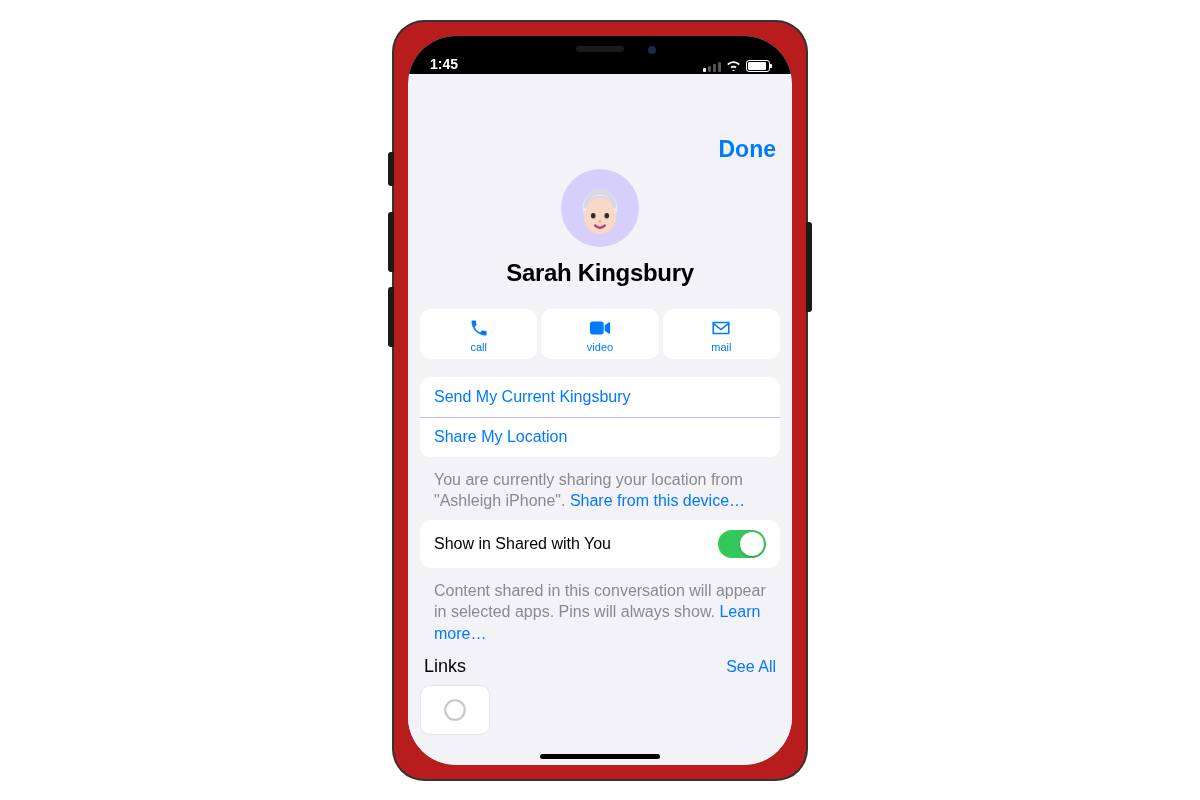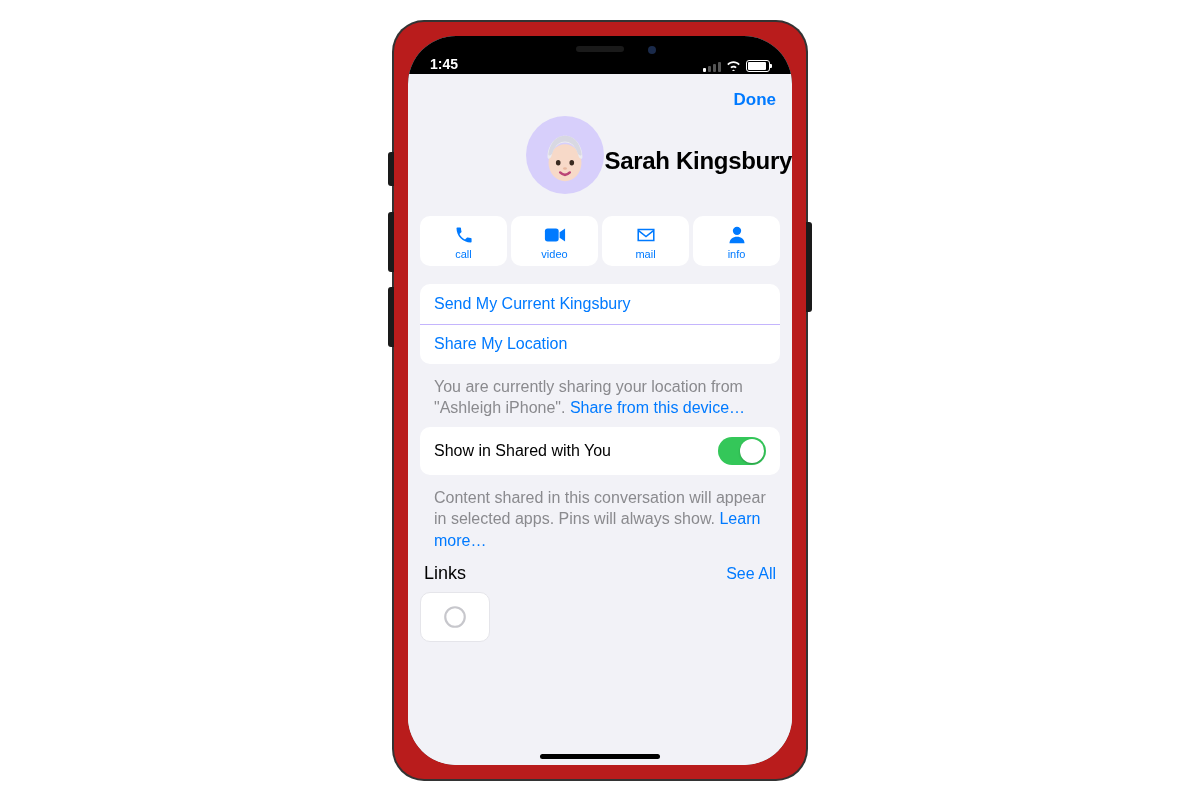--- a/index.html
+++ b/index.html
@@ -106,31 +106,31 @@
     overflow:hidden;
     position:relative;
   }
   .top-actions {
     display:flex;
     justify-content:flex-end;
     padding: 10px 16px 0 16px;
   }
   .done {
     color:#007aff;
-    font-size: 17px;
+    font-size: 23px;
     font-weight:600;
     background:none;
     border:none;
+    margin-top:46px;
   }
   .profile {
     display:flex;
-    flex-direction:row;
+    flex-direction:column;
     align-items:center;
     padding: 6px 0 12px 0;
-    justify-content: flex-end;
   }
   .avatar {
     width:78px; height:78px; border-radius:50%;
     background: #d7cffb;
     display:flex; align-items:center; justify-content:center;
     position:relative;
     overflow:hidden;
   }
   .avatar svg { width: 62px; height: 62px; }
   .name {
@@ -316,29 +316,20 @@
           </div>
           <div class="action">
             <span class="ic">
               <svg width="20" height="14" viewBox="0 0 24 18">
                   <path d="M2 2h20v14H2z" fill="none" stroke="#007aff" stroke-width="2"></path>
                   <path d="M2 3l10 8 10-8" fill="none" stroke="#007aff" stroke-width="2"></path>
                 </svg>
             </span>
             <span class="lbl">mail</span>
           </div>
-          <div class="action">
-            <span class="ic">
-              <svg width="20" height="20" viewBox="0 0 24 24">
-                  <circle cx="12" cy="7" r="5"></circle>
-                  <path d="M3 22c0-5 4-8 9-8s9 3 9 8z"></path>
-                </svg>
-            </span>
-            <span class="lbl">info</span>
-          </div>
         </div>
 
         <div class="group">
           <div class="row link">Send My Current Kingsbury</div>
           <div class="row link">Share My Location</div>
         </div>
         <div class="footnote">
           <span>You are currently sharing your location from "Ashleigh iPhone". </span><a href="#">Share from this device…</a>
         </div>
 

